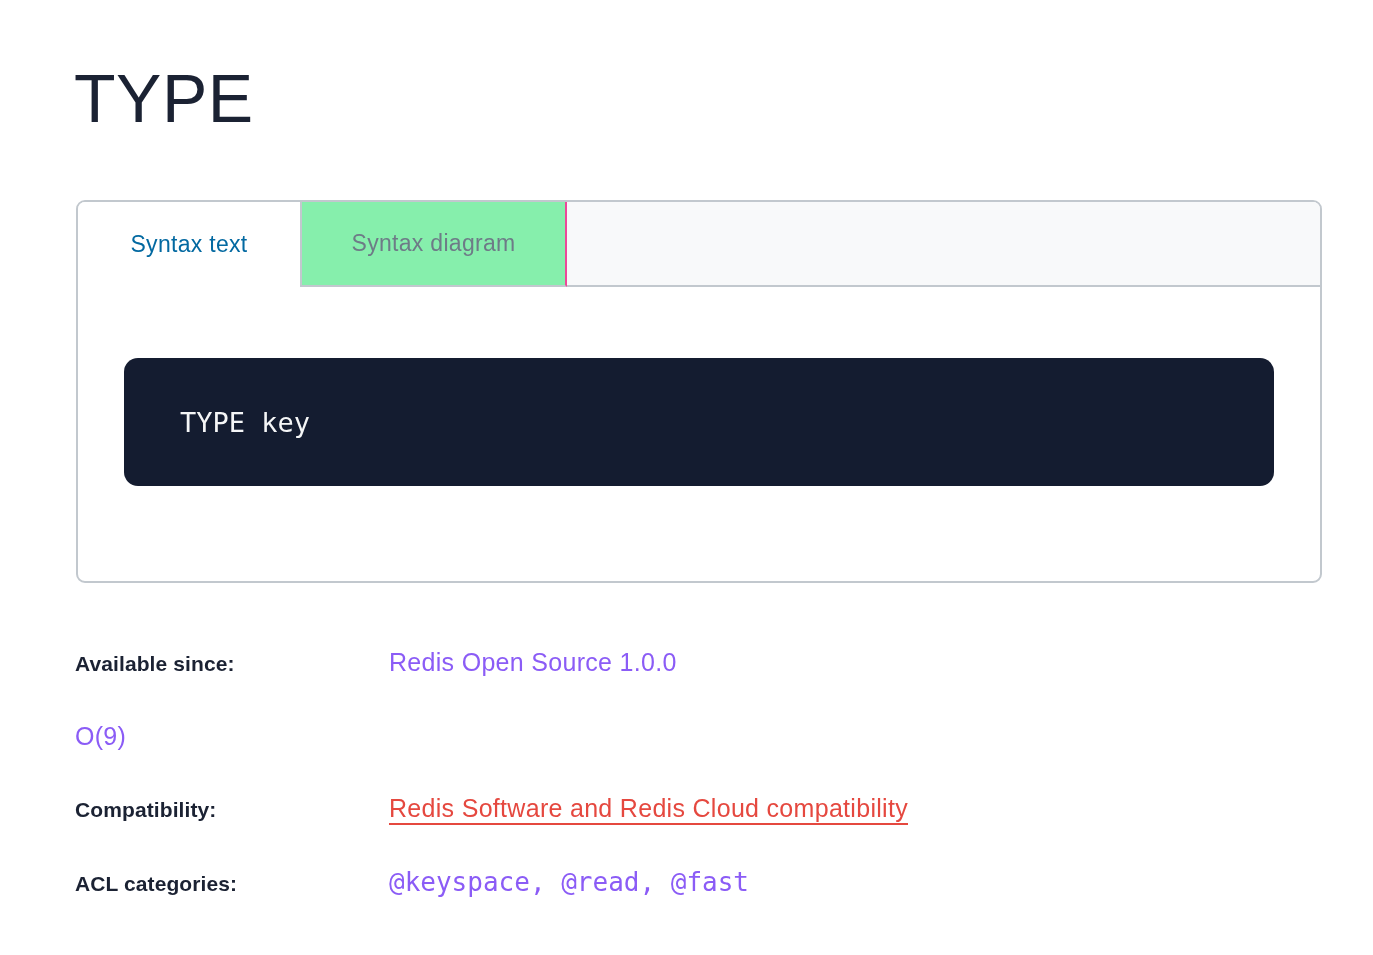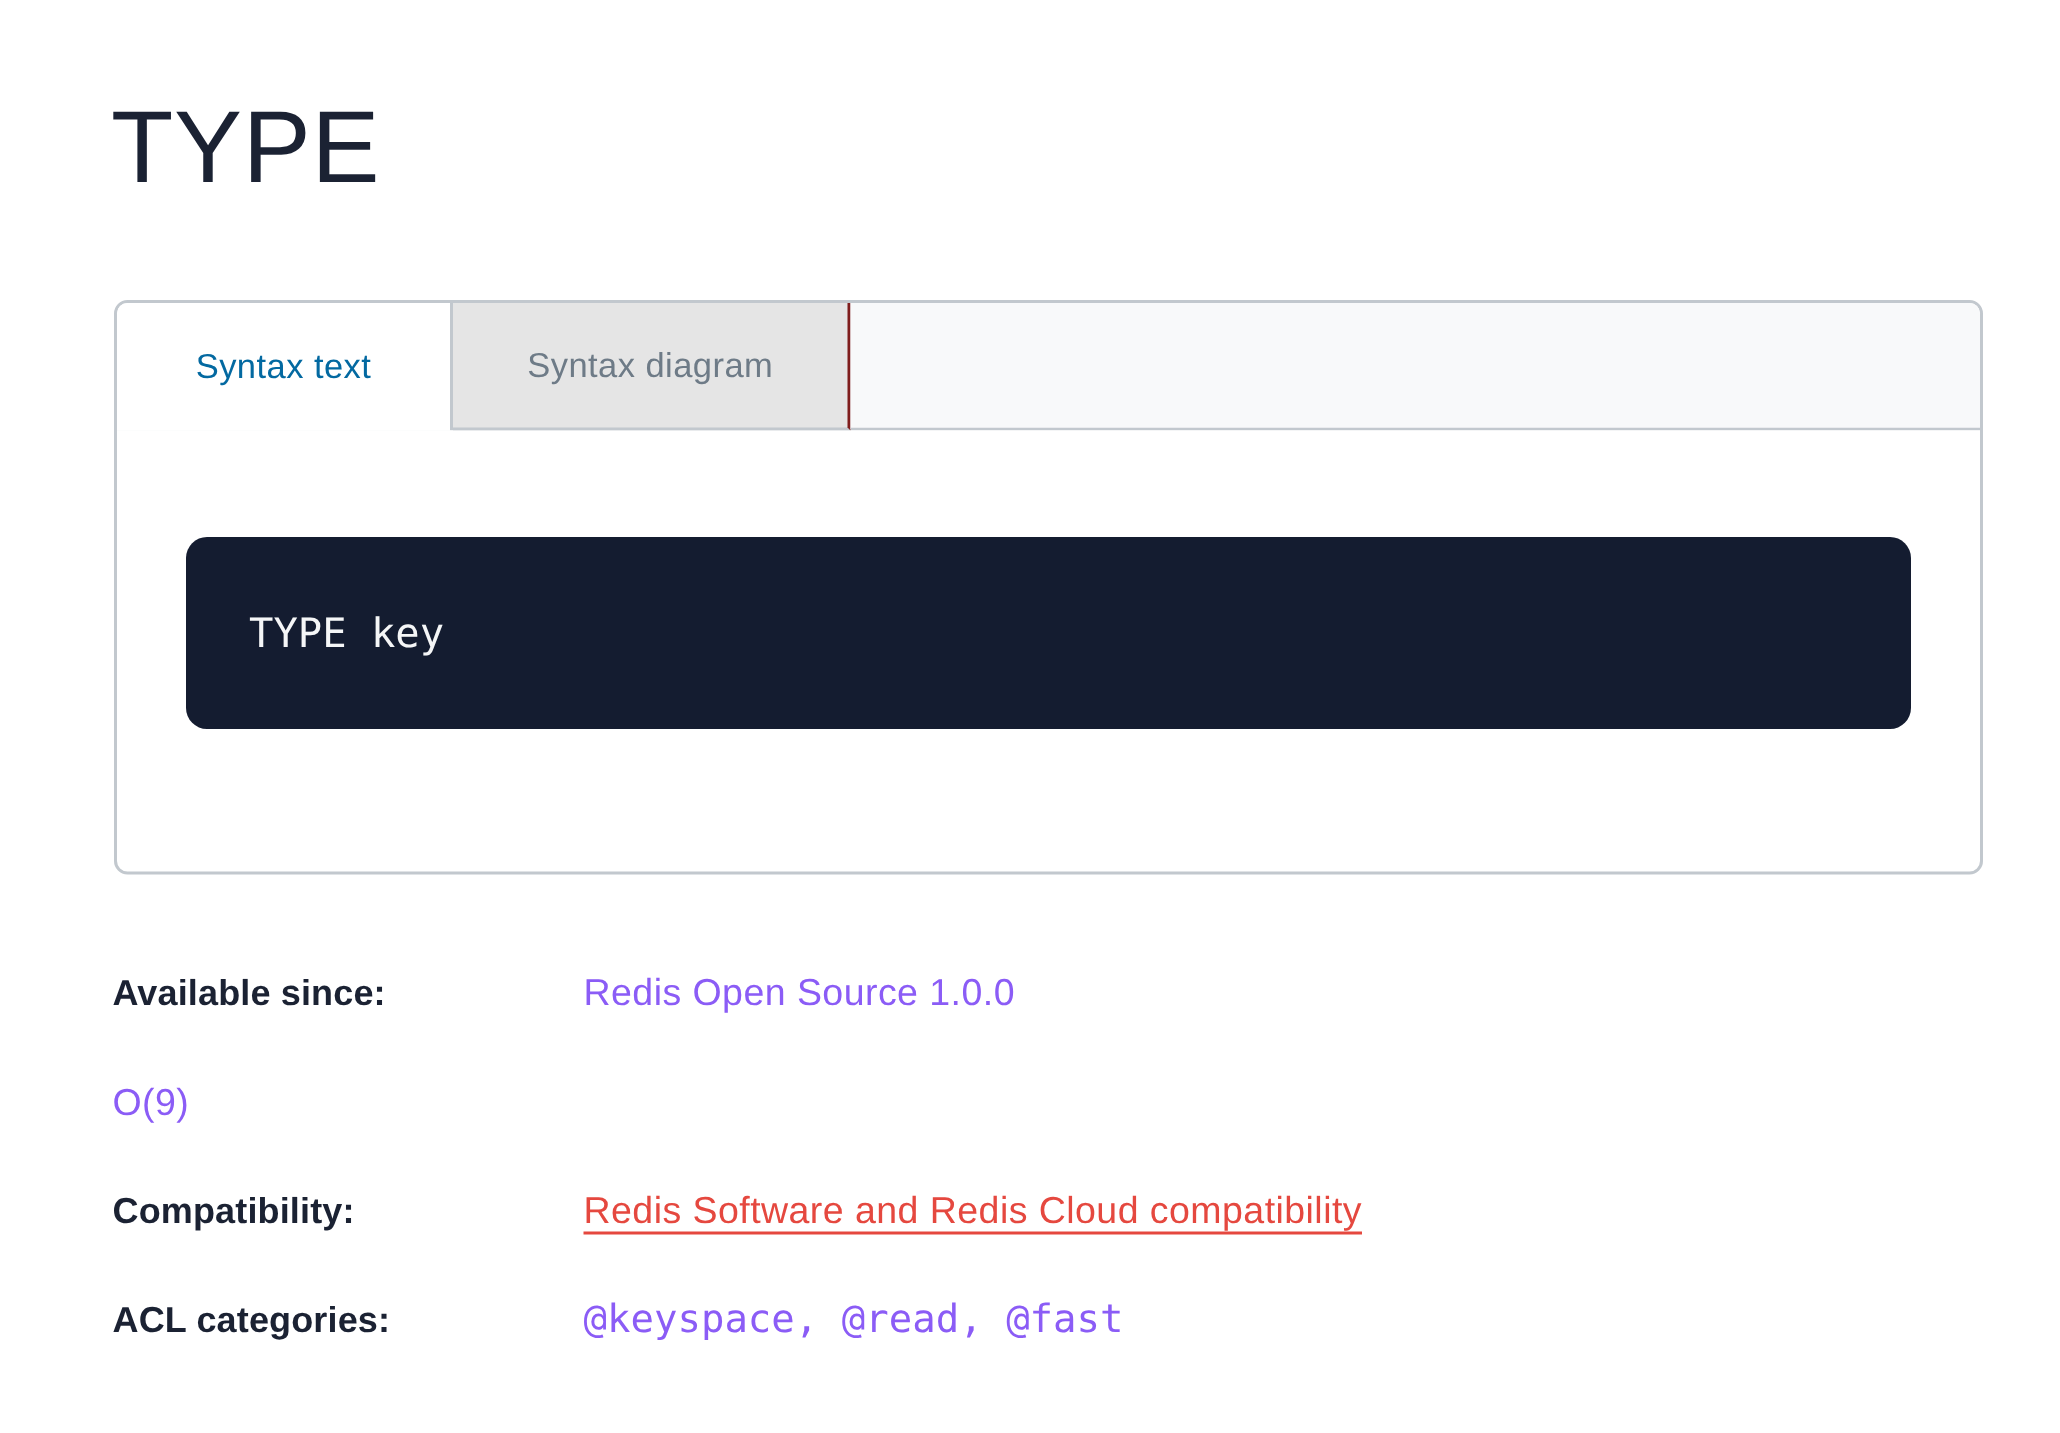--- a/index.html
+++ b/index.html
@@ -55,42 +55,42 @@
   }
   .tab-active {
     width: 224px;
     background: #ffffff;
     border-right: 2px solid #c2c8ce;
     border-top-left-radius: 7px;
     color: #0369a1;
   }
   .tab-inactive {
     width: 265px;
-    background: #e5e5e5;
-    border-right: 2px solid #7f1d1d;
+    background: #86efac;
+    border-right: 2px solid #ec4899;
     border-bottom: 2px solid #c2c8ce;
     color: #6e7b87;
   }
   .tab-rest {
     flex: 1;
     background: #f8f9fa;
     border-bottom: 2px solid #c2c8ce;
     border-top-right-radius: 7px;
   }
   .tab-content {
     padding: 71px 46px 0 46px;
   }
   .code-block {
     width: 1150px;
     height: 128px;
     background: #141c30;
     border-radius: 14px;
     display: flex;
     align-items: center;
-    padding-left: 42px;
+    padding-left: 56px;
   }
   .code-text {
     font-family: "DejaVu Sans Mono", monospace;
     font-size: 27px;
     color: #f5f6f7;
     white-space: pre;
   }
   
   .metadata {
     position: absolute;
@@ -100,21 +100,21 @@
   }
   .meta-row {
     display: flex;
     align-items: baseline;
     margin-bottom: 40px;
     line-height: 32px;
   }
   .meta-label {
     width: 314px;
     flex-shrink: 0;
-    font-size: 24px;
+    font-size: 21px;
     font-weight: 700;
     color: #1b2233;
     letter-spacing: 0.1px;
   }
   .meta-value {
     font-size: 25px;
     color: #8b5cf6;
     letter-spacing: 0.3px;
   }
   .meta-value.mono {

